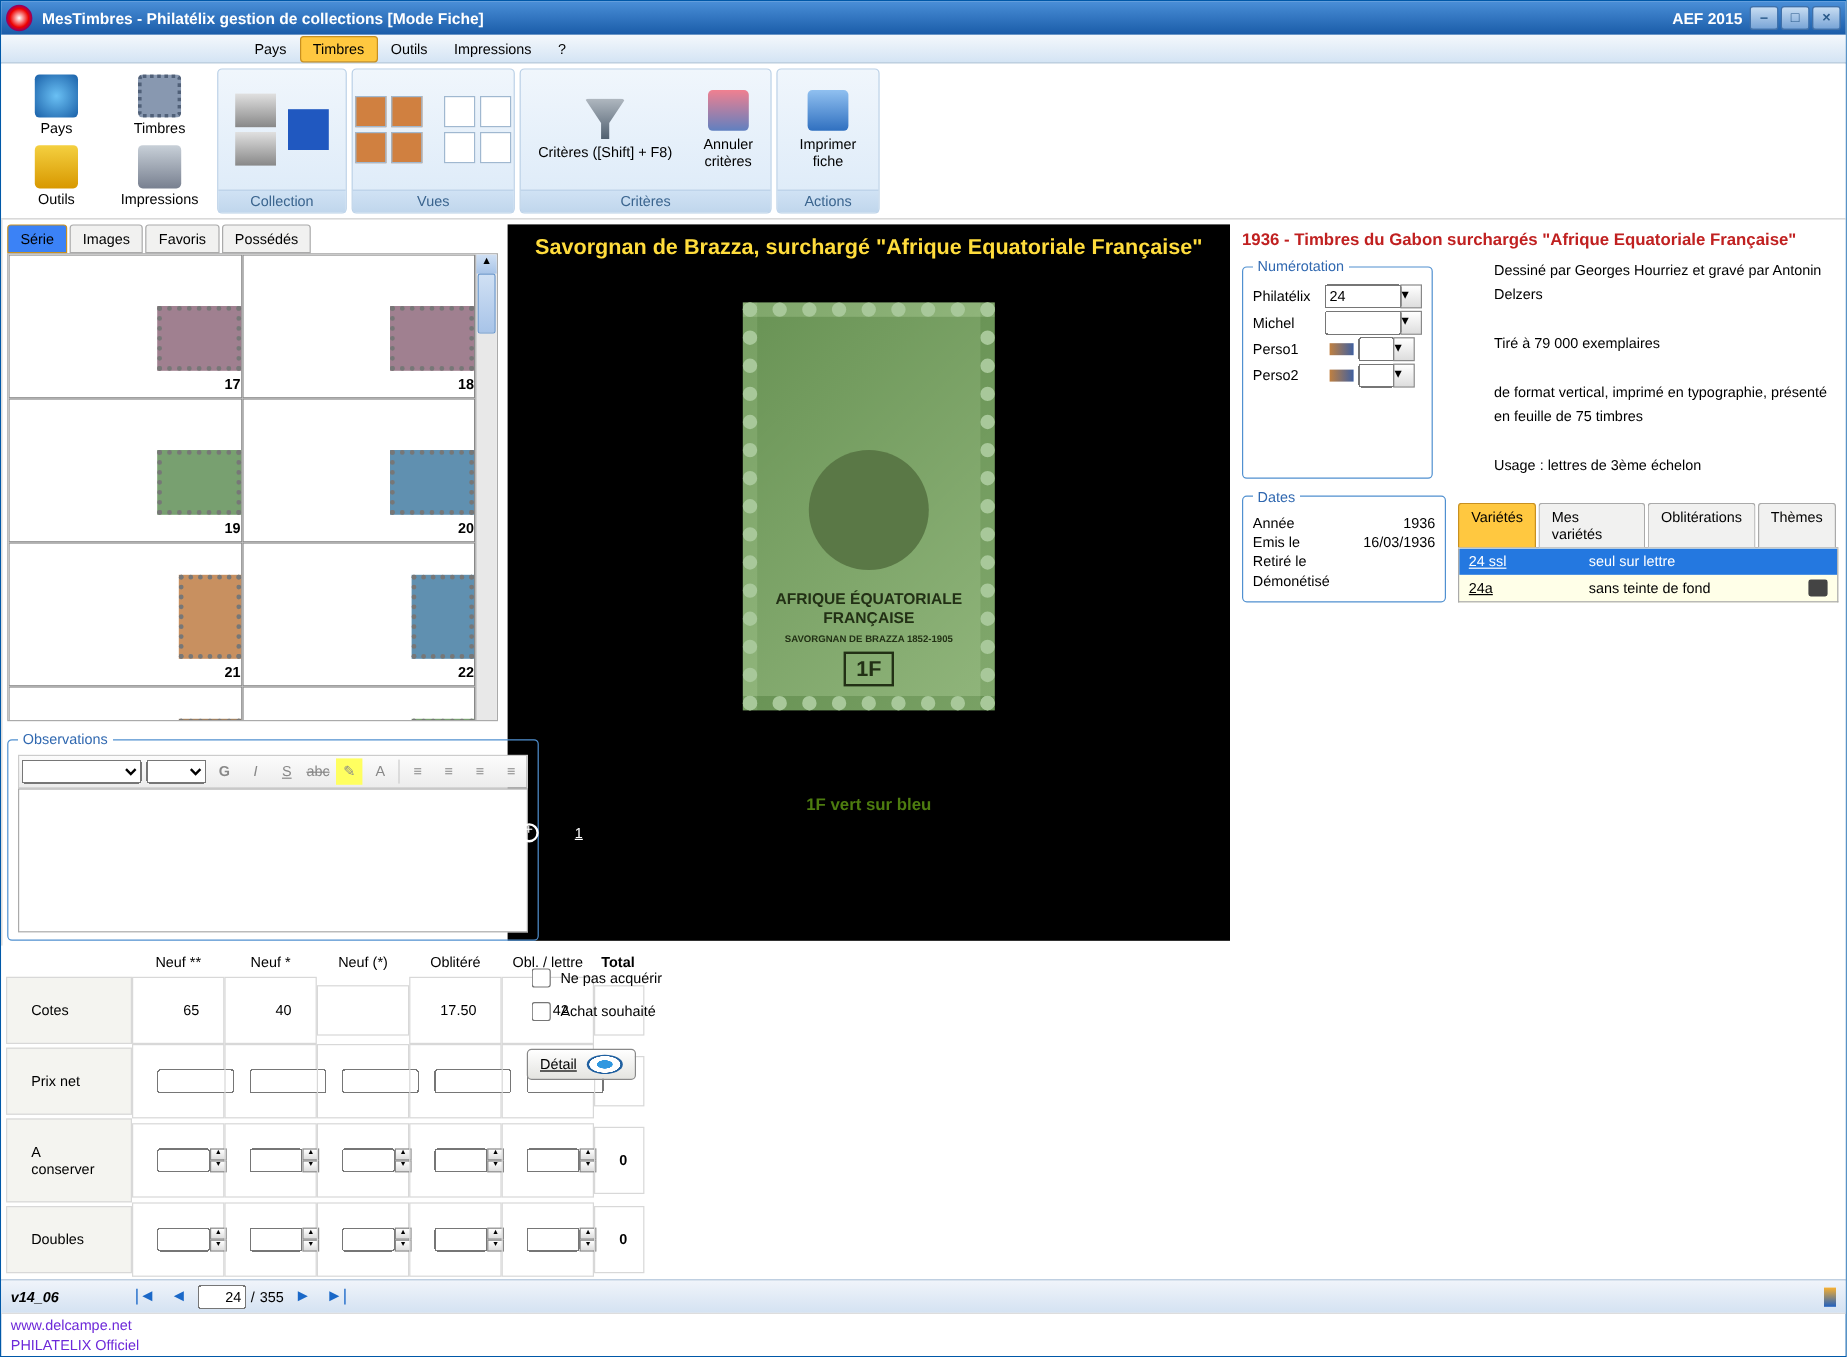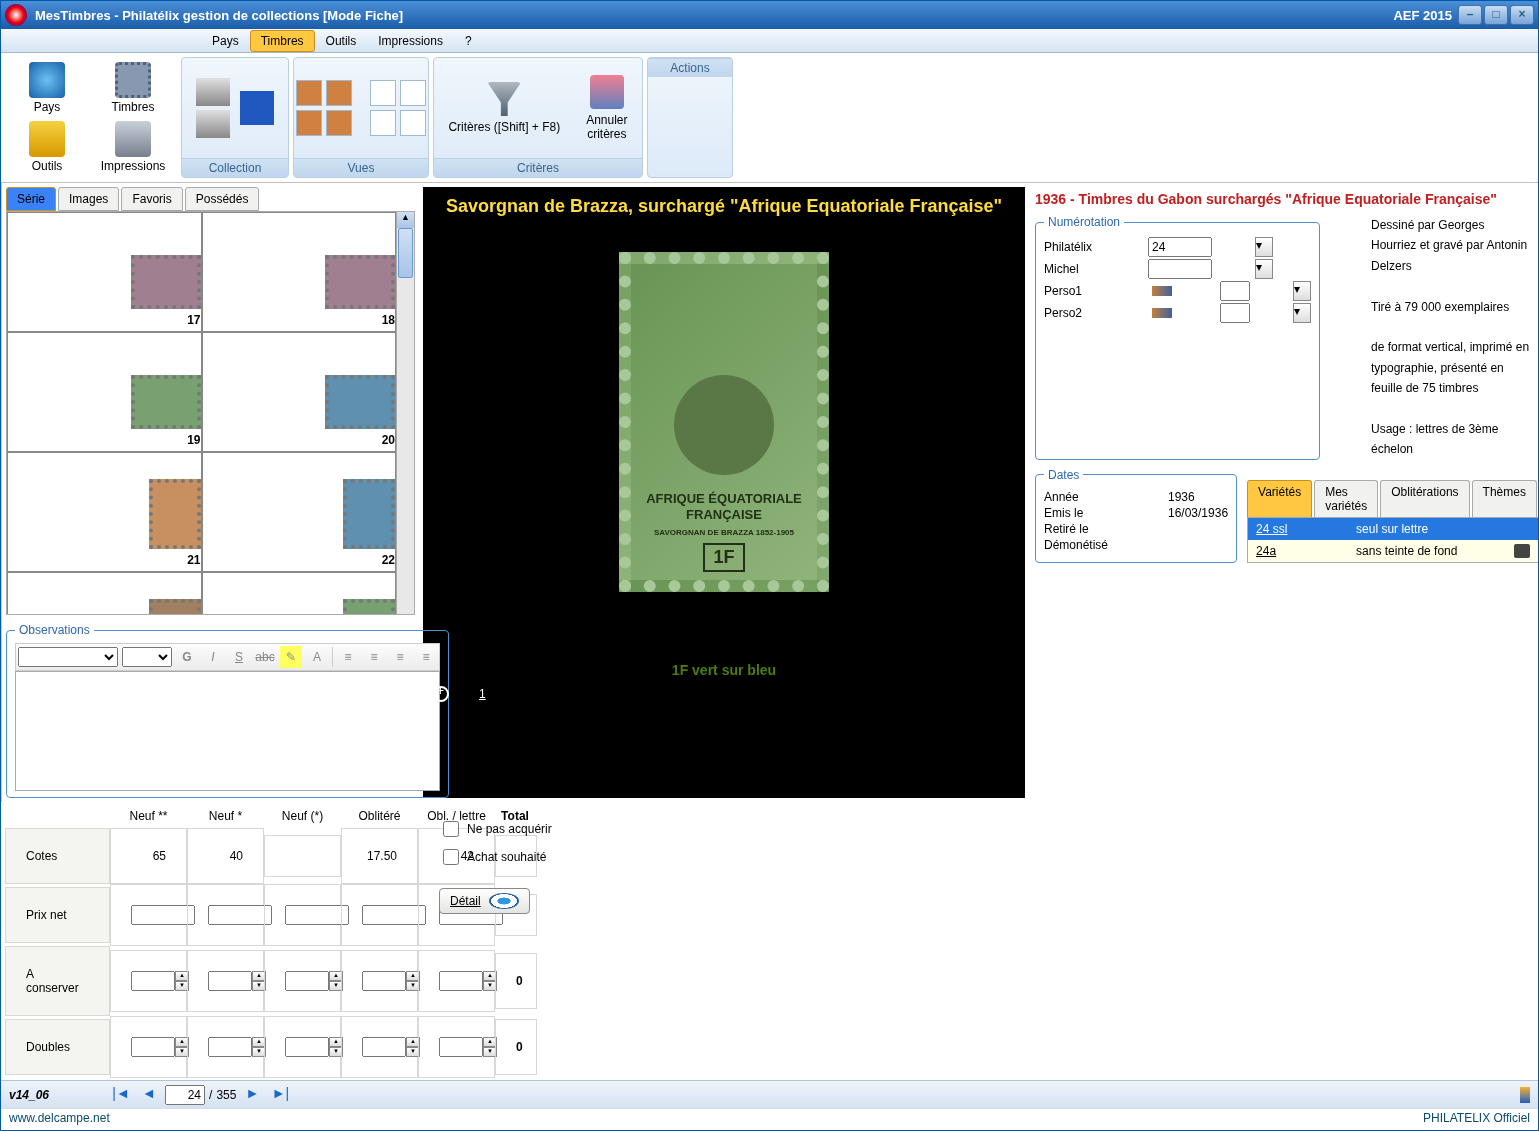--- a/index.html
+++ b/index.html
@@ -45,27 +45,27 @@
   .preview-toolbar { width: 100%; display: flex; align-items: center; padding: 0 10px; gap: 30px; color: #fff; }
   .zoom-icon { width: 16px; height: 16px; border: 2px solid #fff; border-radius: 50%; position: relative; }
   .zoom-icon::after { content:'+'; position:absolute; top:-4px; left:2px; }
   
   
   .details { padding: 6px; display: flex; flex-direction: column; overflow: hidden; }
   .details-title { color: #c02020; font-weight: bold; font-size: 14px; padding: 2px 0 8px; }
   .detail-top { display: flex; gap: 10px; }
   fieldset { border: 1px solid #5090d0; border-radius: 4px; padding: 6px 8px; margin: 0; }
   legend { color: #3068b0; font-weight: normal; padding: 0 4px; }
-  .num-row, .date-row { display: flex; align-items: center; margin: 2px 0; gap: 44px; }
+  .num-row, .date-row { display: flex; align-items: center; margin: 2px 0; }
   .num-row label { width: 60px; }
   .num-row input { width: 64px; height: 20px; }
   .num-btn { width: 18px; height: 20px; border: 1px solid #888; background: linear-gradient(#fff,#ddd); margin-left: -1px; }
   .pen-icon { width: 20px; height: 10px; display: inline-block; background: linear-gradient(90deg,#c08040,#4060a0); margin: 0 4px; }
   .date-row label { width: 80px; }
-  .date-row span { flex: 1; text-align: left; }
+  .date-row span { flex: 1; text-align: right; }
   .desc-text { font-size: 12px; line-height: 1.7; flex: 1; margin-left: 41px; }
   
   
   .tab-row { display: flex; margin-top: 12px; border-bottom: 1px solid #aaa; }
   .tab { padding: 4px 10px; border: 1px solid #aaa; border-bottom: none; background: #f1f1f0; margin-right: 2px; border-radius: 3px 3px 0 0; cursor: pointer; }
   .tab.active { background: #ffc840; border-color: #c89020; }
   
   .variety-list { flex: 1; border: 1px solid #aaa; border-top: none; background: #ffffe8; overflow-y: scroll; }
   .variety-row { display: flex; padding: 4px 8px; }
   .variety-row.selected { background: #2478e0; color: #fff; }
@@ -107,21 +107,21 @@
   .obs-tb select { width: 100px; height: 20px; }
   .obs-btn { width: 22px; height: 22px; border: 1px solid transparent; text-align: center; line-height: 20px; color: #888; cursor: pointer; }
   .obs-area { border: 1px solid #aaa; height: 120px; background: #fff; }
   
   
   .statusbar { height: 28px; background: linear-gradient(#f0f4fa,#d4e2f2); border-top: 1px solid #b0c4da; display: flex; align-items: center; padding: 0 8px; font-style: italic; font-weight: bold; }
   .nav { display: flex; align-items: center; gap: 4px; margin-left: 60px; font-style: normal; font-weight: normal; }
   .nav-btn { width: 24px; height: 20px; color: #1a68c8; font-size: 14px; text-align: center; }
   .nav input { width: 40px; height: 20px; text-align: right; }
   
-  .watermark { height: 22px; display: flex; justify-content: space-between; padding: 2px 8px; color: #0c4a6e; border-top: 1px solid #ddd; }
+  .watermark { height: 36px; display: flex; justify-content: space-between; padding: 2px 8px; color: #6d28d9; border-top: 1px solid #ddd; flex-direction: column; }
 </style>
 </head>
 <body>
 
 <div class="window">
 
   <div class="titlebar">
     <div class="titlebar-icon"></div>
     <div class="titlebar-title">MesTimbres - Philatélix gestion de collections [Mode Fiche]</div>
     <div class="titlebar-right">AEF 2015</div>
@@ -192,20 +192,27 @@
           </div>
         <div class="ribbon-btn">
             <div class="ribbon-icon" style="background:linear-gradient(#f08090,#6080c0)"></div>
             <span style="white-space:pre-line">Annuler
 critères</span>
           </div>
       </div>
       <div class="ribbon-group-label">Critères</div>
     </div>
     <div class="ribbon-group" style="width:86px">
+      <div class="ribbon-group-body">
+        <div class="ribbon-btn">
+            <div class="ribbon-icon" style="background:linear-gradient(#90c0f0,#3070c0)"></div>
+            <span style="white-space:pre-line">Imprimer
+fiche</span>
+          </div>
+      </div>
       <div class="ribbon-group-label">Actions</div>
     </div>
   </div>
 
   <div class="body">
 
     <div class="preview">
       <div class="preview-title">Savorgnan de Brazza, surchargé "Afrique Equatoriale Française"</div>
       <div class="stamp-main">
         <div class="portrait"></div>

